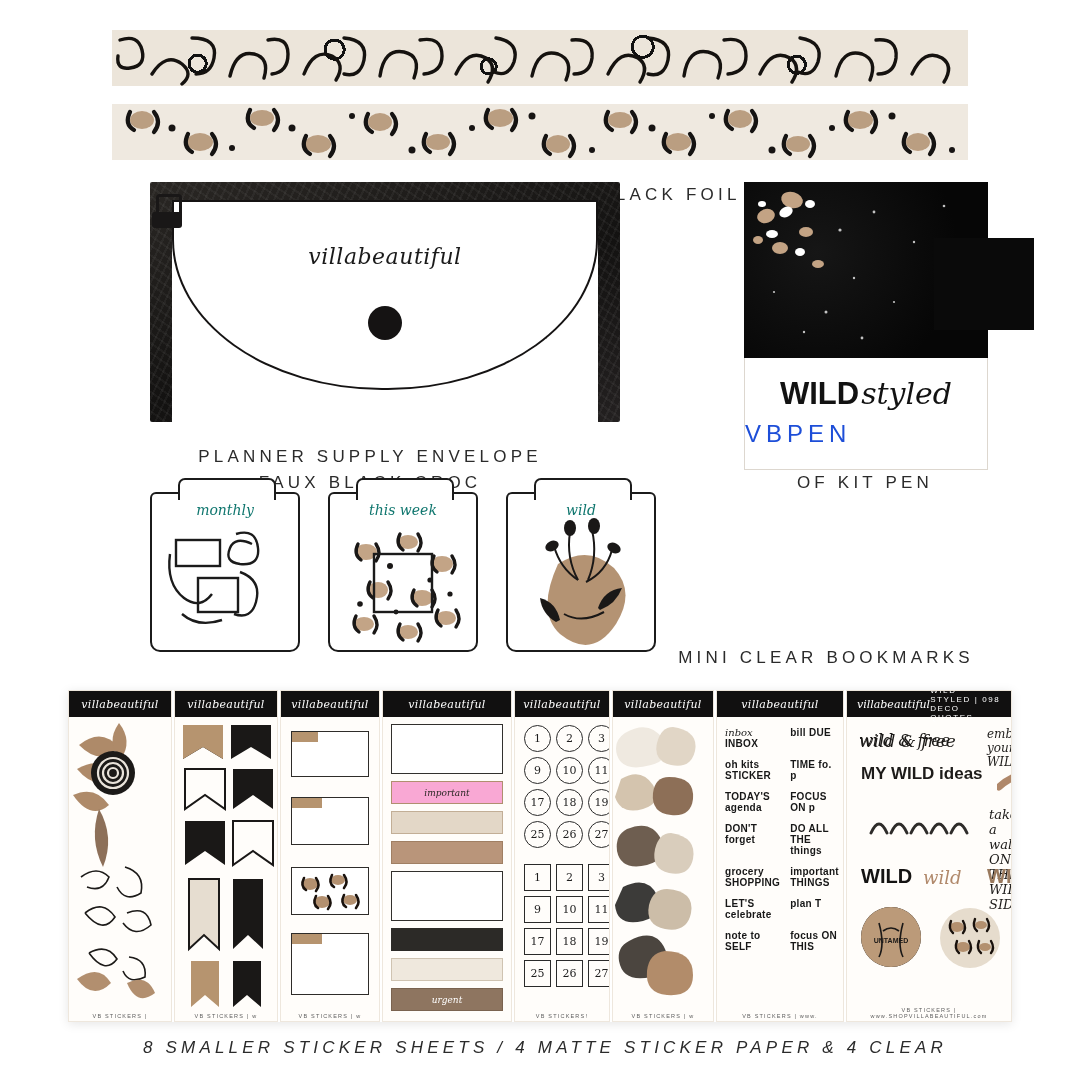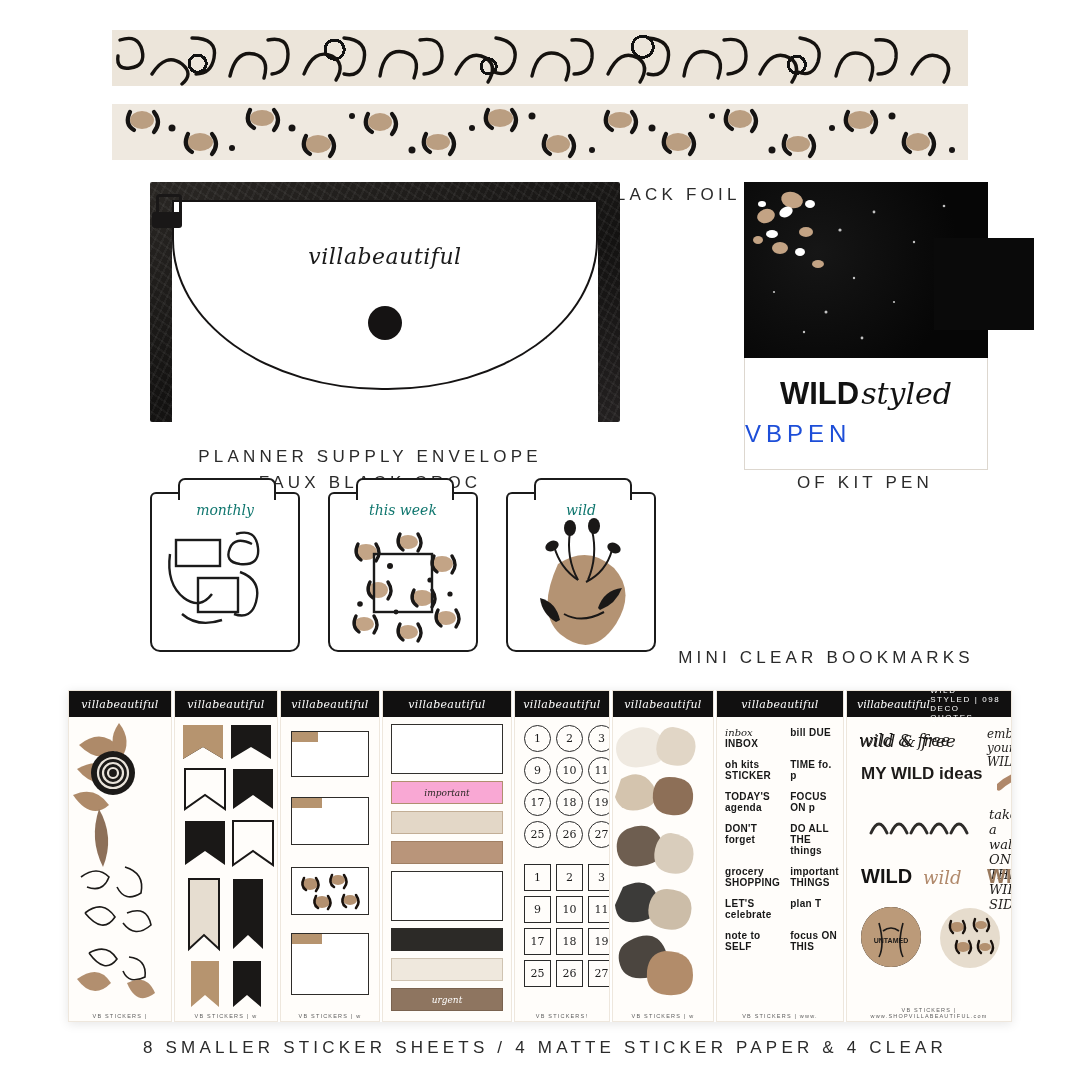--- a/index.html
+++ b/index.html
@@ -387,20 +387,21 @@
   .quote-script {
     font-family: "DejaVu Serif", serif;
     font-style: italic;
     color: #1d1b19;
   }
 
   .bottom-caption {
     position: absolute;
     left: 10px; right: 0;
     top: 1035px;
+    font-style: italic;
   }
 </style>
 </head>
 <body>
 
 <div class="page">
 
   <div class="washi-wrap">
     <div class="washi washi-abstract">
       <svg class="loops" viewBox="0 0 856 56" preserveAspectRatio="none">

